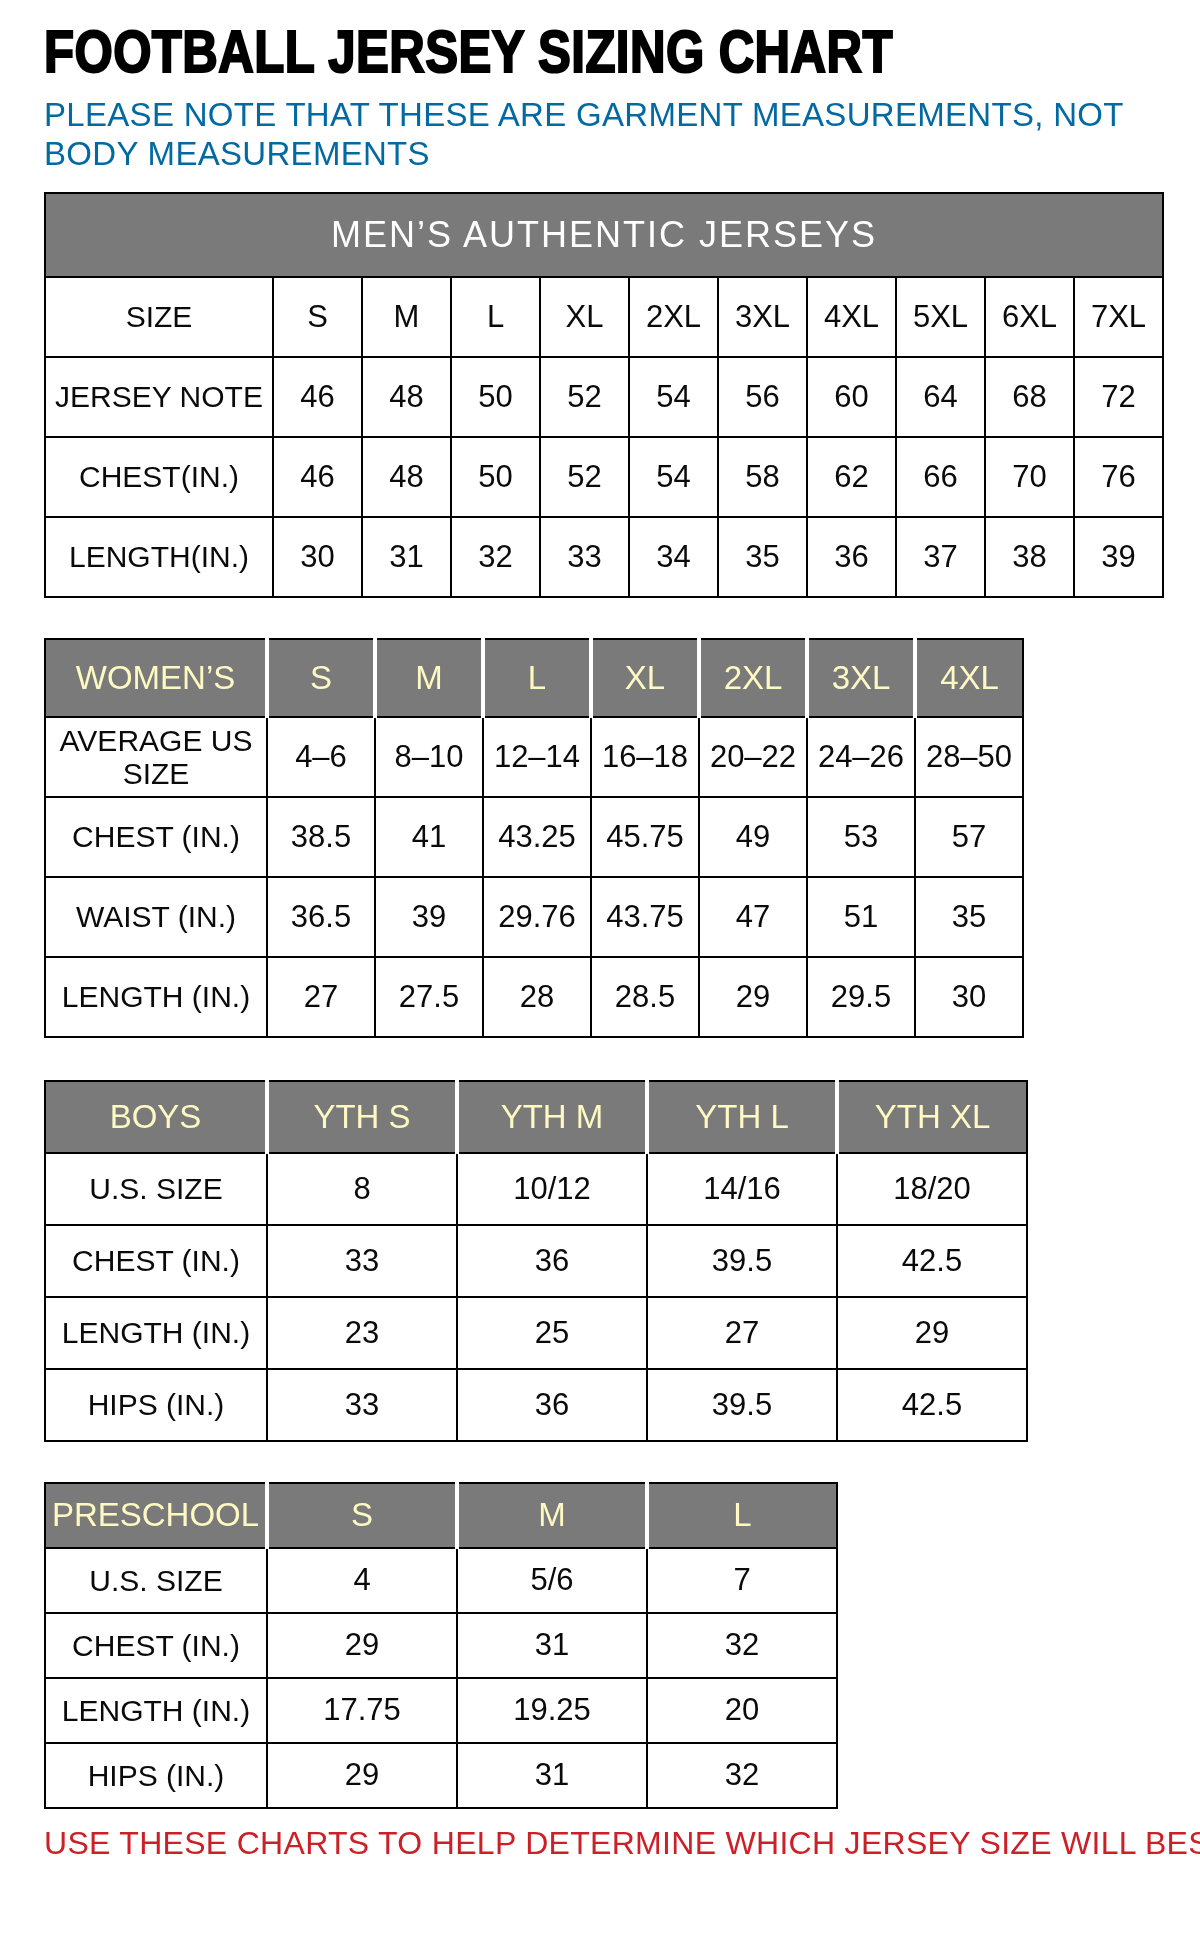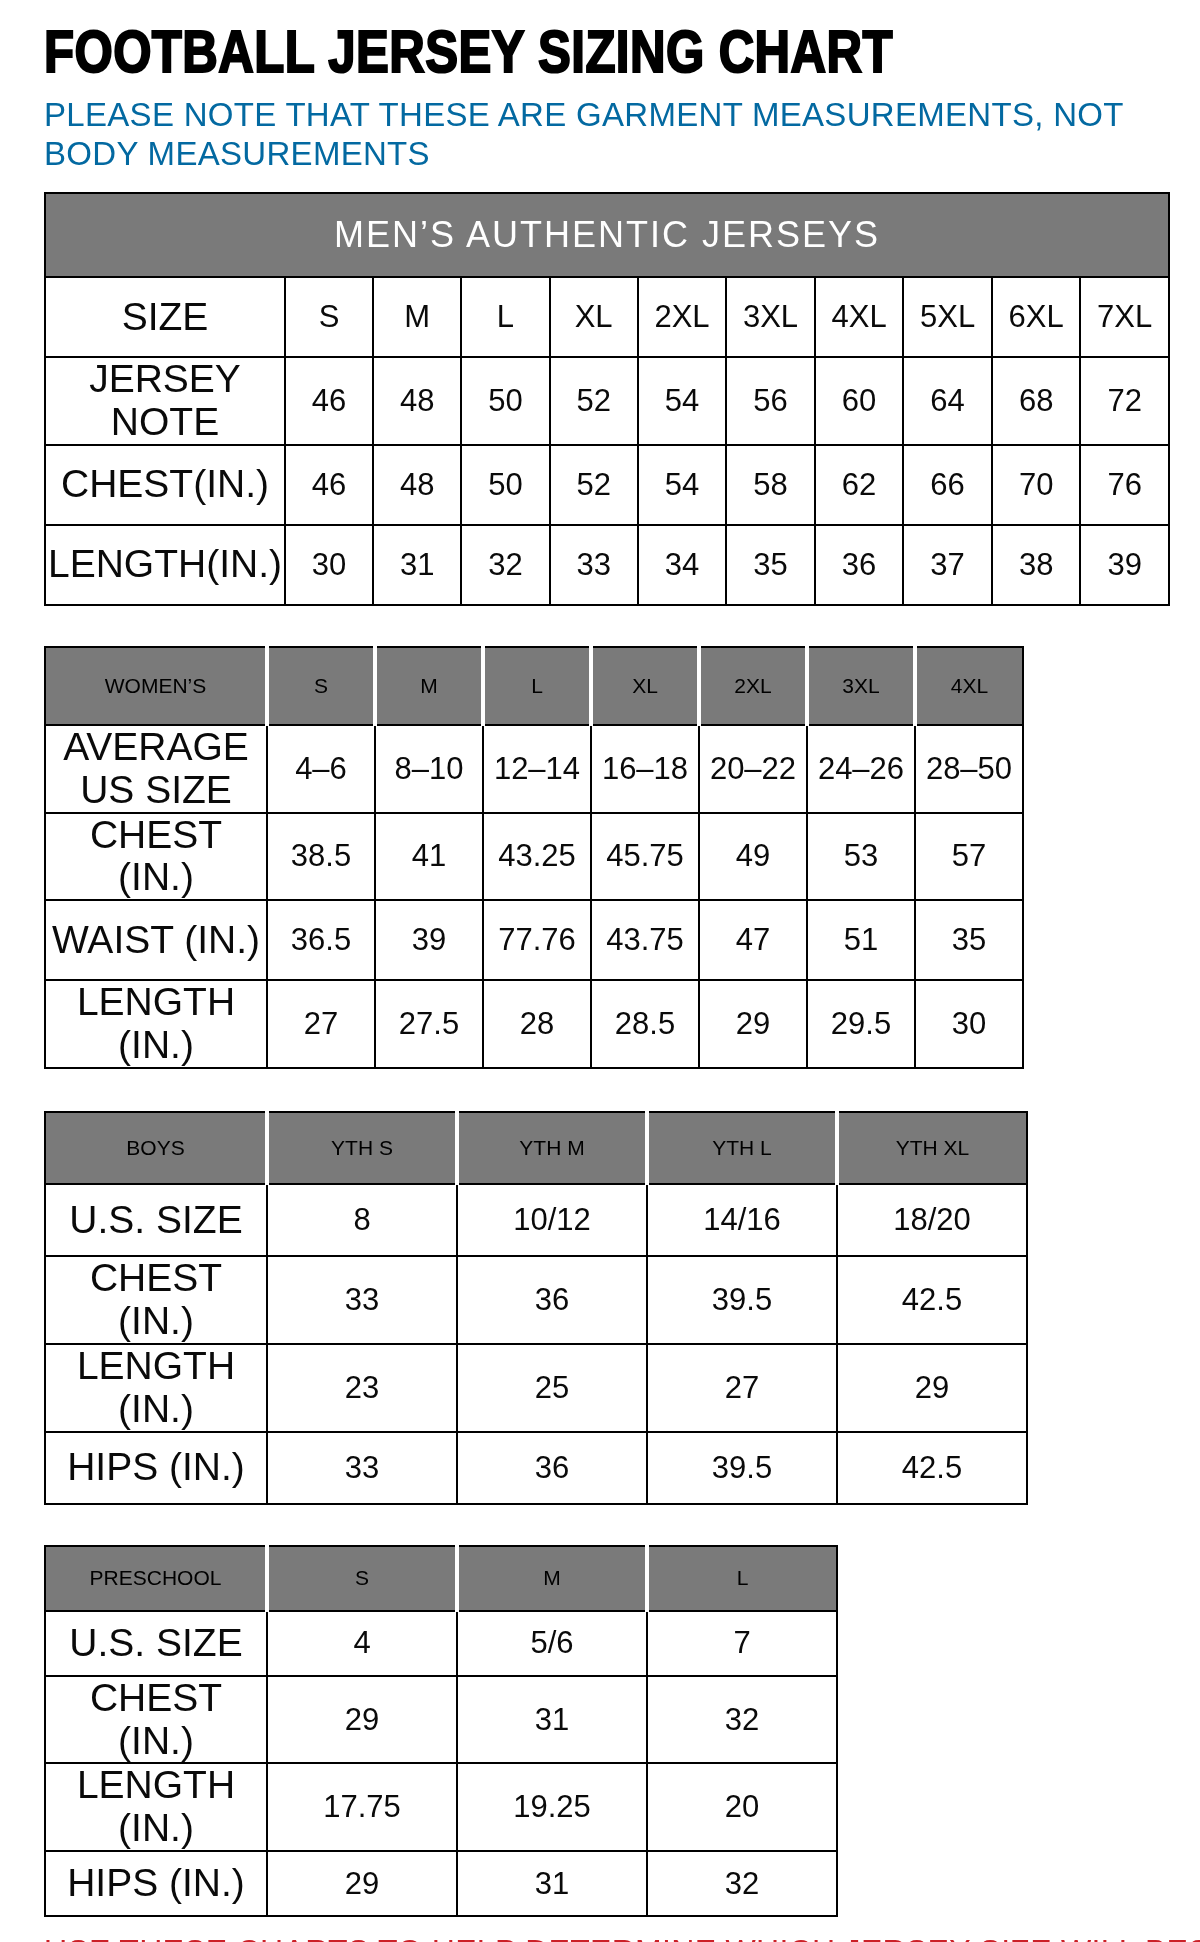--- a/index.html
+++ b/index.html
@@ -54,28 +54,28 @@
   th.banner {
     background: #7a7a7a;
     color: #ffffff;
     font-size: 36px;
     letter-spacing: 2px;
     height: 84px;
     font-weight: 400;
   }
   th.gray {
     background: #7a7a7a;
-    color: #000000;
+    color: #fef9c3;
     font-weight: 400;
-    font-size: 21px;
+    font-size: 33px;
     height: 78px;
     margin-top: 36px;
   }
   th.gray.sep { border-left: 4px solid #ffffff; }
-  td.rowlabel { font-size: 39px; line-height: 1.1; text-align: center; }
+  td.rowlabel { font-size: 30px; line-height: 1.1; text-align: center; }
 
   #mens-table { margin-bottom: 40px; border-radius: 19px; }
   #womens-table { margin-bottom: 42px; }
   #boys-table { margin-bottom: 40px; }
   #preschool-table { margin-bottom: 16px; }
 
   #boys-table td, #boys-table th { height: 72px; }
   #preschool-table td, #preschool-table th { height: 65px; }
 
   .footer-note {
@@ -210,21 +210,21 @@
           <td>43.25</td>
           <td>45.75</td>
           <td>49</td>
           <td>53</td>
           <td>57</td>
         </tr>
         <tr>
           <td class="rowlabel">WAIST (IN.)</td>
           <td>36.5</td>
           <td>39</td>
-          <td>77.76</td>
+          <td>29.76</td>
           <td>43.75</td>
           <td>47</td>
           <td>51</td>
           <td>35</td>
         </tr>
         <tr>
           <td class="rowlabel">LENGTH (IN.)</td>
           <td>27</td>
           <td>27.5</td>
           <td>28</td>

